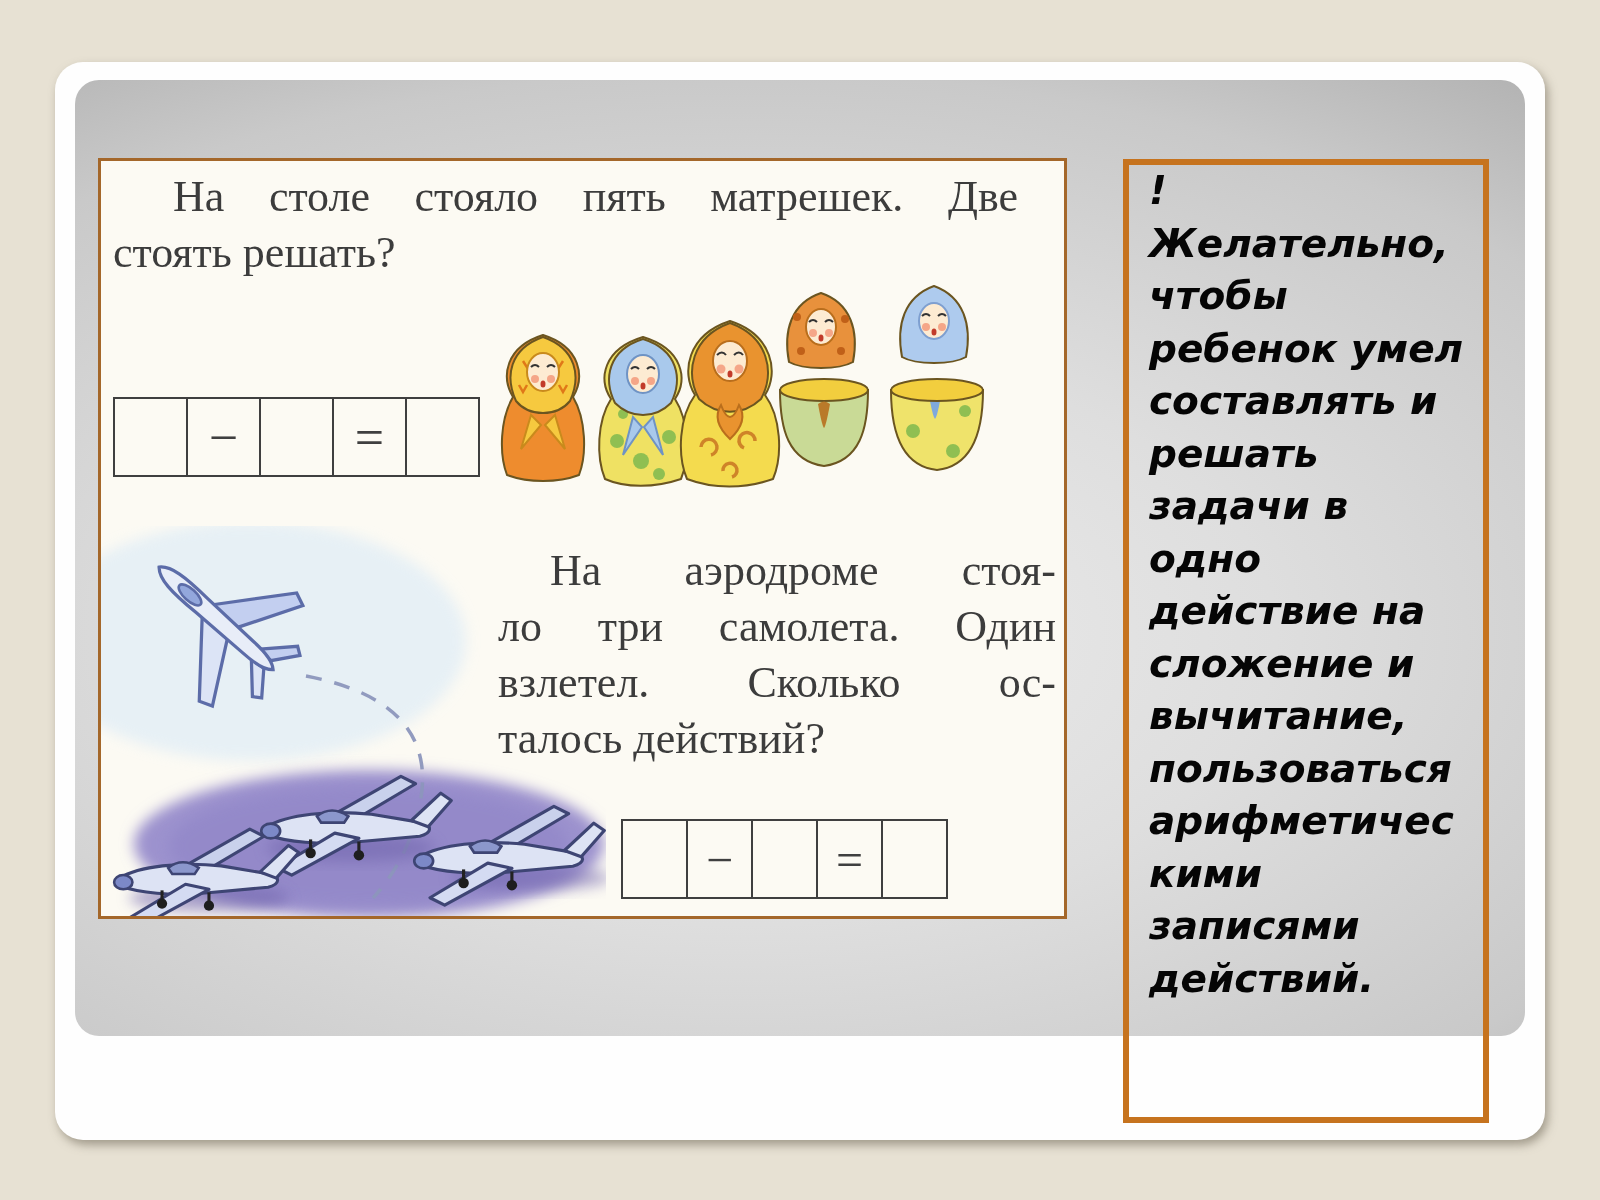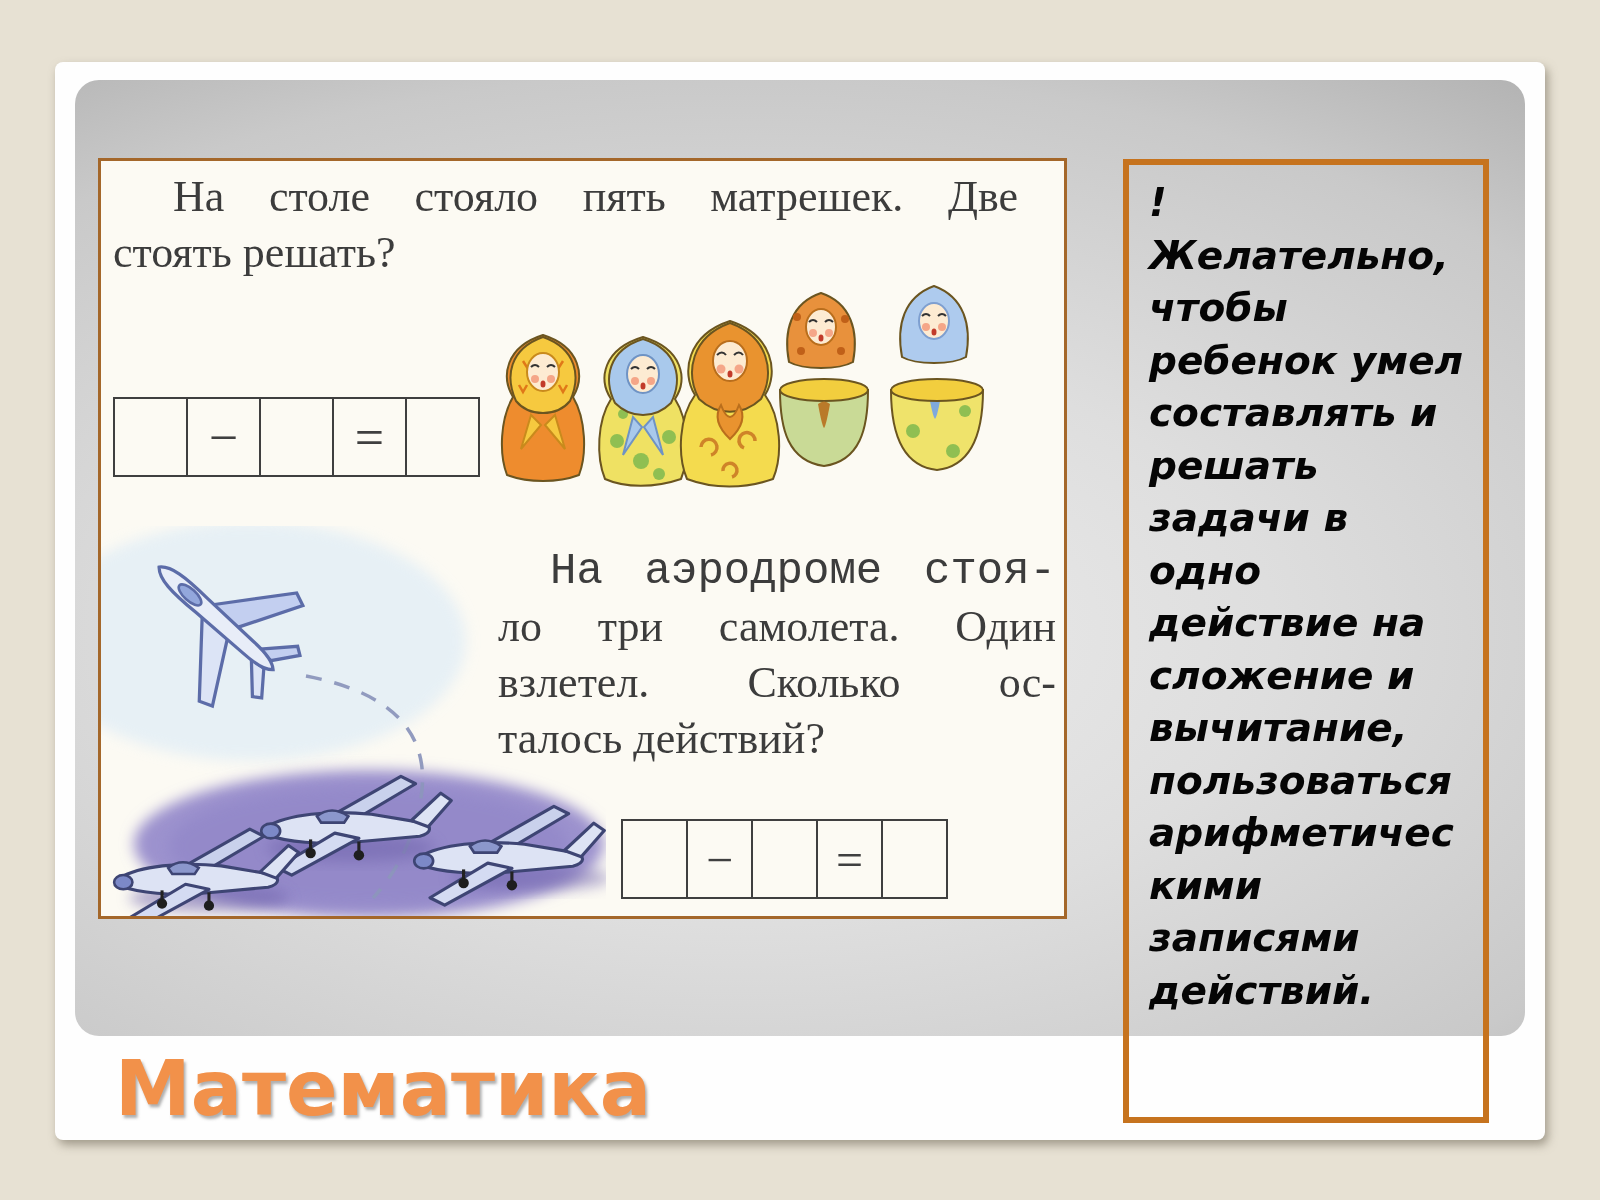--- a/index.html
+++ b/index.html
@@ -5,21 +5,21 @@
   html,body{margin:0;padding:0;}
   body{
     width:1600px;height:1200px;
     background:#E7E1D3;
     font-family:"Liberation Sans", sans-serif;
     position:relative;overflow:hidden;
   }
   
   .slide{
     position:absolute;left:55px;top:62px;width:1490px;height:1078px;
-    background:#FEFEFE;border-radius:8px;
+    background:#FEFEFE;border-radius:28px;
     box-shadow:3px 5px 10px rgba(105,98,82,.55);
   }
   .slide-content{
     position:absolute;left:20px;top:18px;width:1450px;height:956px;
     border-radius:24px;
     background:radial-gradient(115% 95% at 46% 58%, #ededed 0%, #dedede 32%, #c9c9c9 62%, #a6a6a6 86%, #8d8d8d 100%);
   }
   
   .worksheet{
     position:absolute;left:23px;top:78px;width:969px;height:761px;
@@ -29,42 +29,42 @@
   .book-par{
     position:absolute;
     font-family:"Liberation Serif","DejaVu Serif",serif;
     font-size:44px;line-height:56px;color:#3C3C3C;
   }
   .book-par .bline{white-space:nowrap;}
   .book-par .bline.fill{text-align:justify;text-align-last:justify;white-space:normal;}
   .p1{left:12px;top:8px;width:905px;}
   .p1 .bline:first-child{text-indent:60px;}
   .p2{left:397px;top:382px;width:558px;}
-  .p2 .bline:first-child{text-indent:52px;font-family:Liberation Mono, monospace;}
+  .p2 .bline:first-child{text-indent:52px;}
   
   .eq-row{position:absolute;display:flex;}
   .eq-row .cell{
     border:2px solid #3F3F3F;margin-left:-2px;box-sizing:border-box;
     display:flex;align-items:center;justify-content:center;
     font-family:"Liberation Serif",serif;color:#3F3F3F;
     background:transparent;
   }
   .eq-row .cell:first-child{margin-left:0;}
   .row1{left:12px;top:236px;}
   .row1 .cell{width:75px;height:80px;font-size:52px;}
   .row2{left:520px;top:658px;}
   .row2 .cell{width:67px;height:80px;font-size:48px;}
   
   .dolls-svg{position:absolute;left:382px;top:108px;}
   .planes-svg{position:absolute;left:0px;top:365px;}
   
   .note-box{
     position:absolute;left:1048px;top:79px;width:366px;height:964px;
     border:6px solid #C6731E;box-sizing:border-box;
-    padding:12px 14px 0 20px;
+    padding:0 14px 0 20px;
   }
   .note-text{
     font-family:"DejaVu Sans","Liberation Sans",sans-serif;
     font-weight:bold;font-style:italic;
     font-size:39px;line-height:52.5px;color:#050505;
     white-space:pre-line;
   }
   
   .slide-title{
     position:absolute;left:60px;top:982px;
@@ -250,14 +250,13 @@
 сложение и
 вычитание,
 пользоваться
 арифметичес
 кими
 записями
 действий.</div>
     </div>
   </div>
 
-  <div class="slide-title">Математика</div>
 </div>
 
 </body></html>

